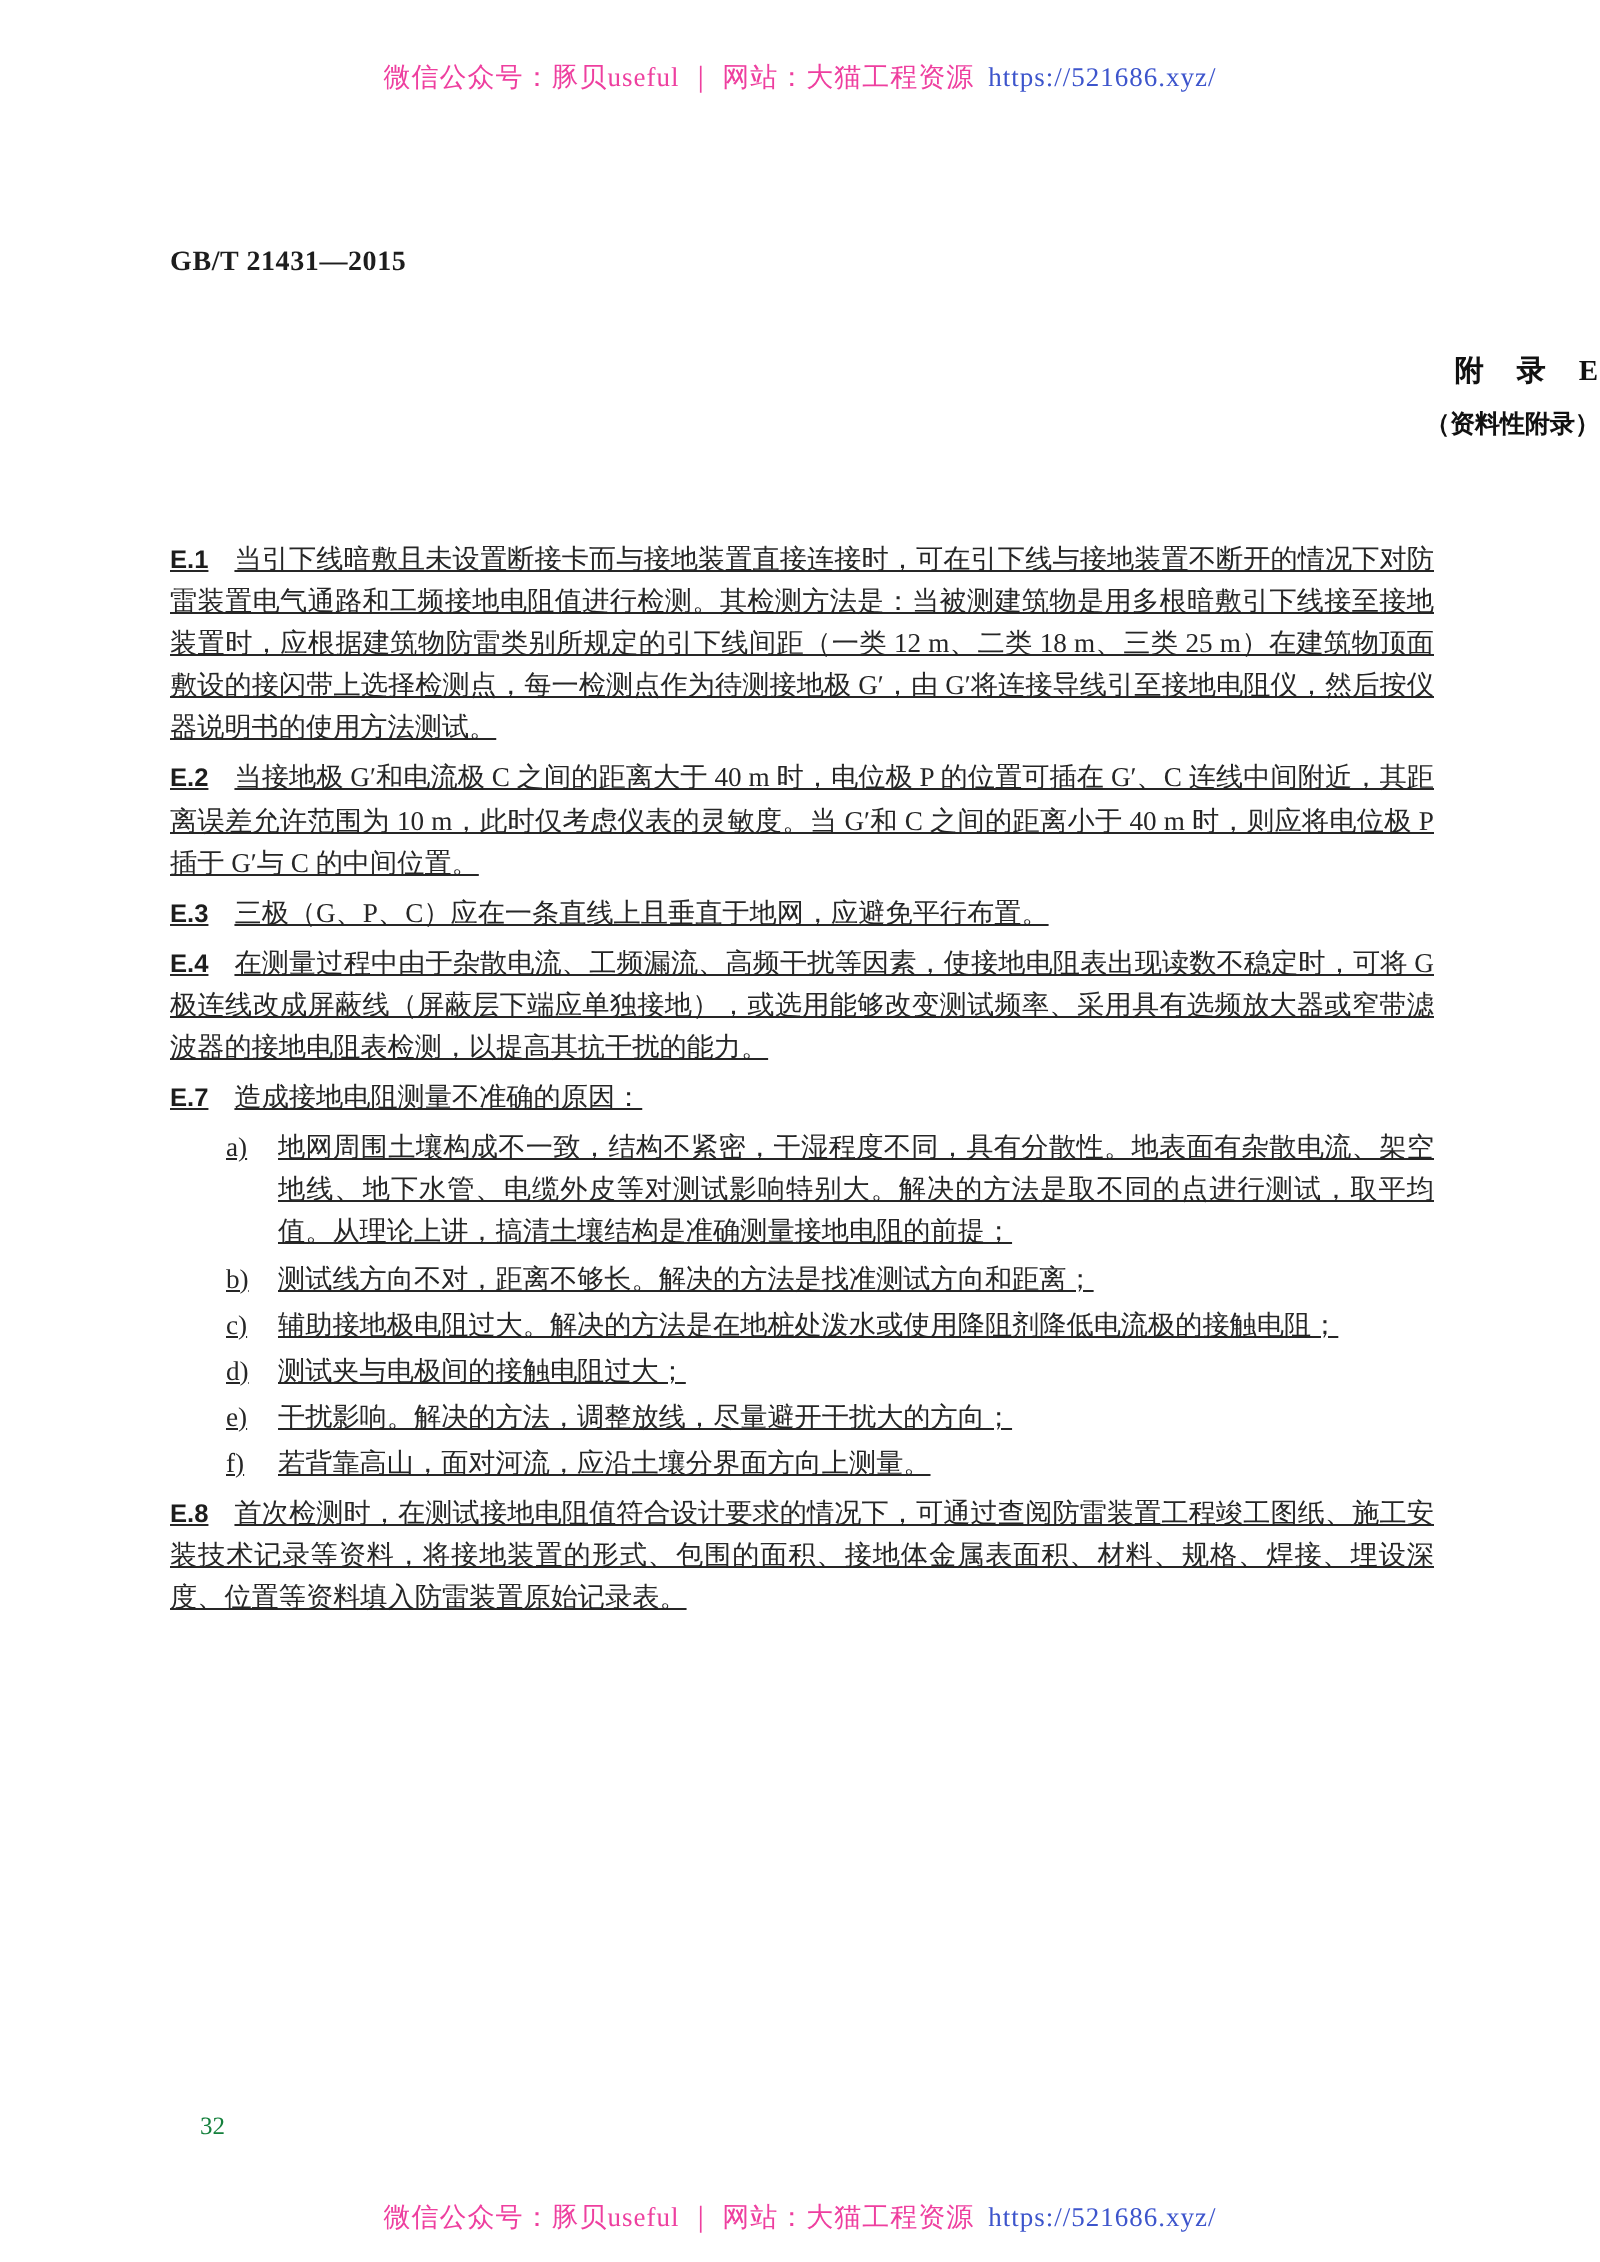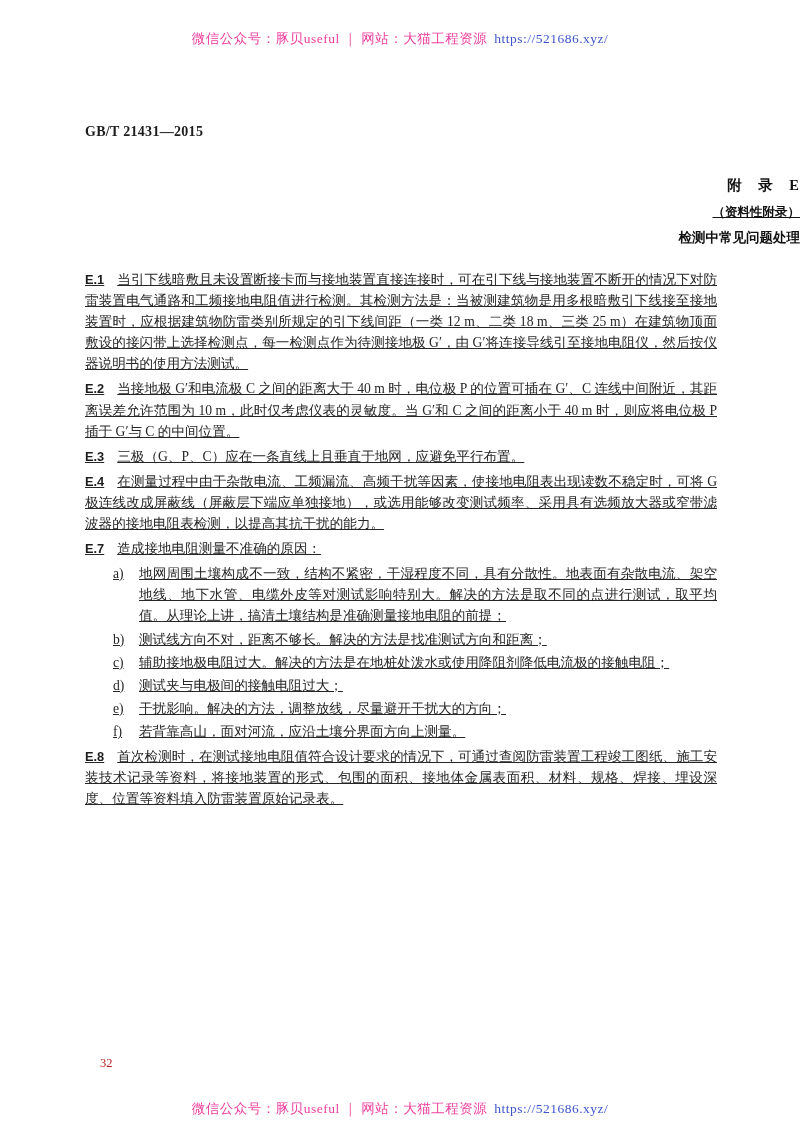--- a/index.html
+++ b/index.html
@@ -42,21 +42,21 @@
   }
   .title-block {
     position: absolute;
     left: 0; right: 0;
     top: 160px;
     text-align: right;
     font-weight: bold;
     color: #111111;
   }
   .title-line1 { font-size: 14.5px; margin-bottom: 9px; letter-spacing: 1px; }
-  .title-line2 { font-size: 12.5px; margin-bottom: 8px; text-decoration: underline; }
+  .title-line2 { font-size: 12.5px; margin-bottom: 8px; }
   .title-line3 { font-size: 13.5px; }
   .body-text {
     position: absolute;
     left: 85px;
     top: 253px;
     width: 632px;
     font-size: 13.6px;
     line-height: 21.1px;
     text-align: justify;
     color: #262626;
@@ -72,38 +72,37 @@
   }
   .subitems { margin: 1px 0 4px 28px; }
   .subitem { display: flex; margin-bottom: 2px; }
   .slabel { flex: 0 0 26px; width: 26px; }
   .stext { flex: 1; text-align: justify; }
   .page-number {
     position: absolute;
     left: 100px;
     top: 1040px;
     font-size: 12.5px;
-    color: #b91c1c;
+    color: #15803d;
   }
 </style>
 </head>
 <body>
 
 <div class="page">
 
   <div class="watermark top">
     <span>微信公众号：豚贝useful ｜ 网站：大猫工程资源</span><a class="wm-url">https://521686.xyz/</a>
   </div>
 
   <div class="doc-code">GB/T 21431—2015</div>
 
   <div class="title-block">
     <div class="title-line1">附　录　E</div>
     <div class="title-line2">（资料性附录）</div>
-    <div class="title-line3">检测中常见问题处理</div>
   </div>
 
   <main class="body-text">
 
     <p class="para"><span class="plabel">E.1</span><span class="ptext">当引下线暗敷且未设置断接卡而与接地装置直接连接时，可在引下线与接地装置不断开的情况下对防雷装置电气通路和工频接地电阻值进行检测。其检测方法是：当被测建筑物是用多根暗敷引下线接至接地装置时，应根据建筑物防雷类别所规定的引下线间距（一类 12 m、二类 18 m、三类 25 m）在建筑物顶面敷设的接闪带上选择检测点，每一检测点作为待测接地极 G′，由 G′将连接导线引至接地电阻仪，然后按仪器说明书的使用方法测试。</span></p>
 
     <p class="para"><span class="plabel">E.2</span><span class="ptext">当接地极 G′和电流极 C 之间的距离大于 40 m 时，电位极 P 的位置可插在 G′、C 连线中间附近，其距离误差允许范围为 10 m，此时仅考虑仪表的灵敏度。当 G′和 C 之间的距离小于 40 m 时，则应将电位极 P 插于 G′与 C 的中间位置。</span></p>
 
     <p class="para"><span class="plabel">E.3</span><span class="ptext">三极（G、P、C）应在一条直线上且垂直于地网，应避免平行布置。</span></p>
 

